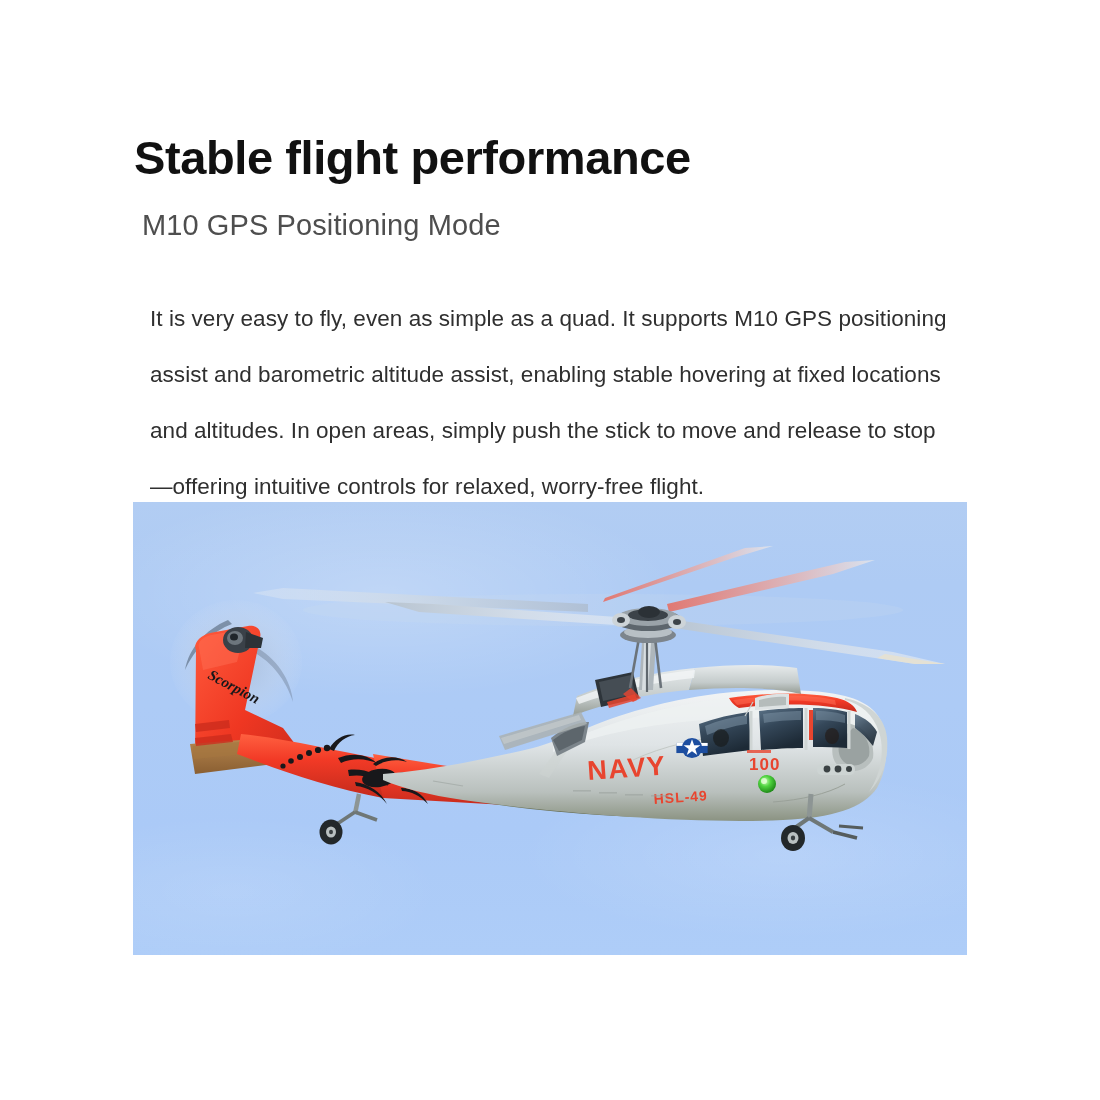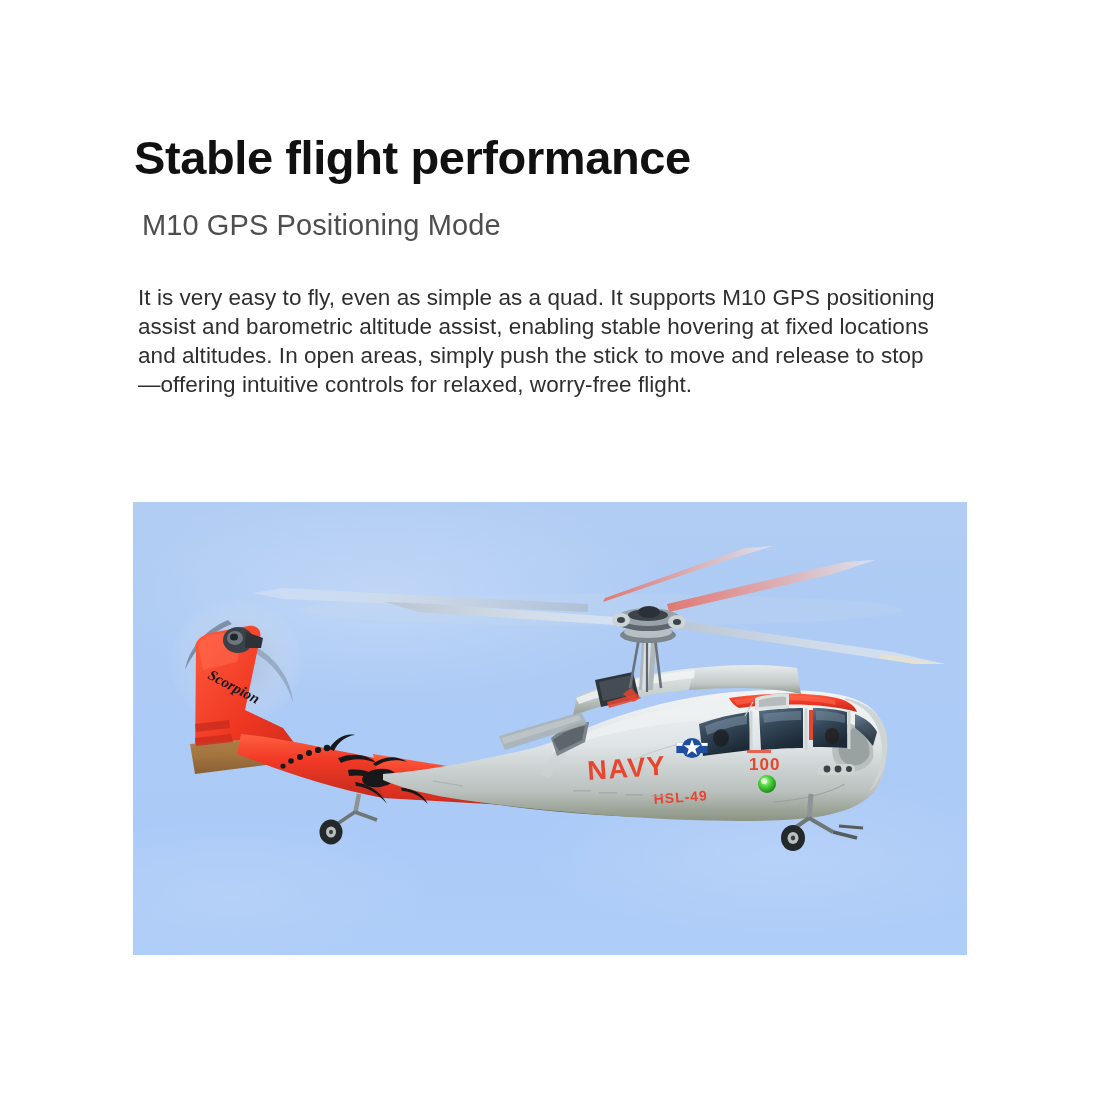--- a/index.html
+++ b/index.html
@@ -48,22 +48,22 @@
     margin: 8px;
     padding-top: 20px;
     letter-spacing: 0.1px;
     white-space: nowrap;
   }
 
   .body-copy {
     font-size: 22.5px;
     font-weight: 400;
     color: #2f2f2f;
-    line-height: 29px;
-    margin: 4px;
+    line-height: 56px;
+    margin: 16px;
     padding-top: 33px;
     width: 800px;
     letter-spacing: 0.05px;
   }
 
   
   .photo-frame {
     position: absolute;
     left: 133px;
     top: 502px;

